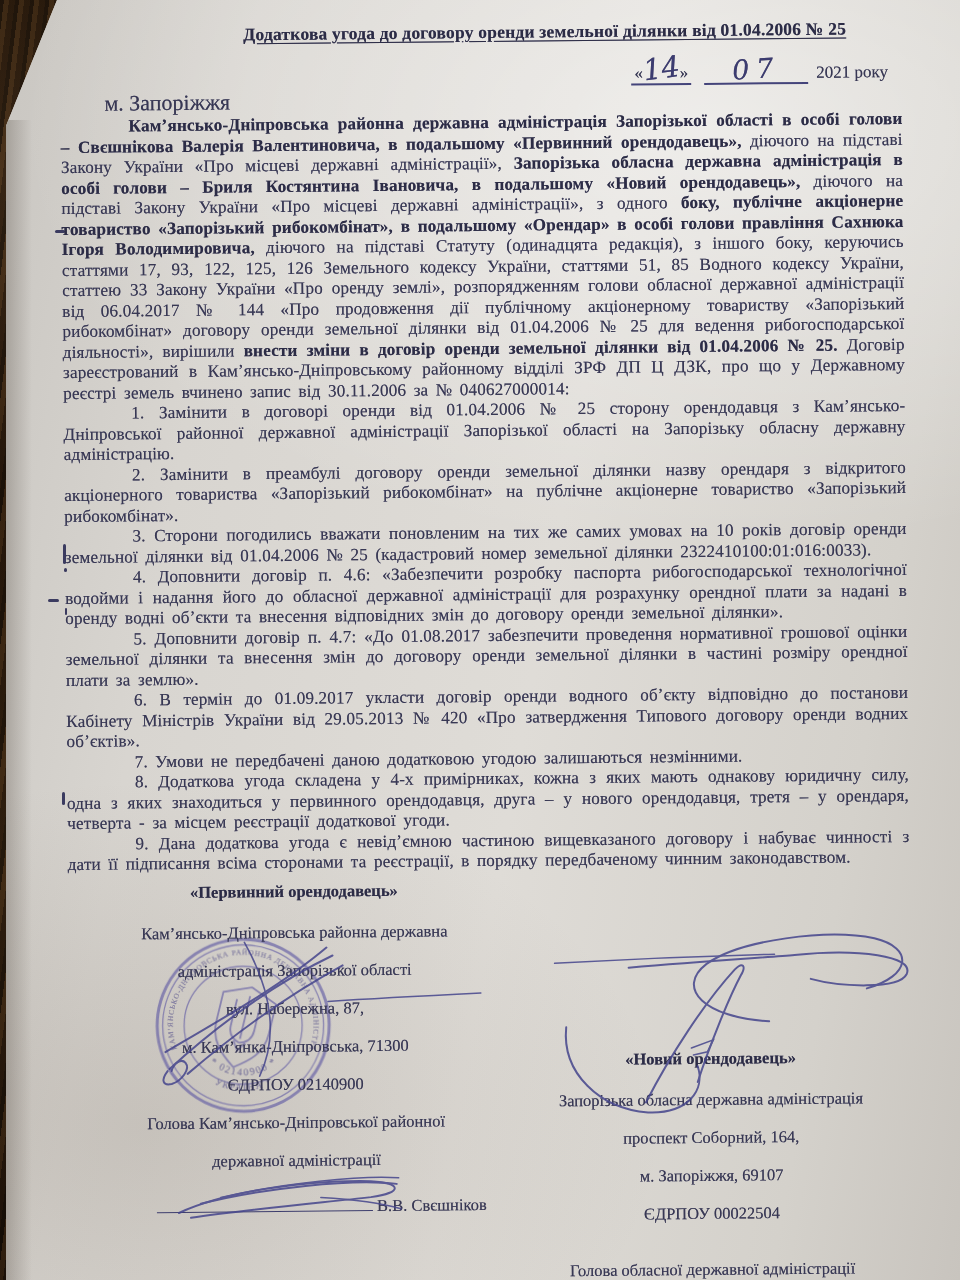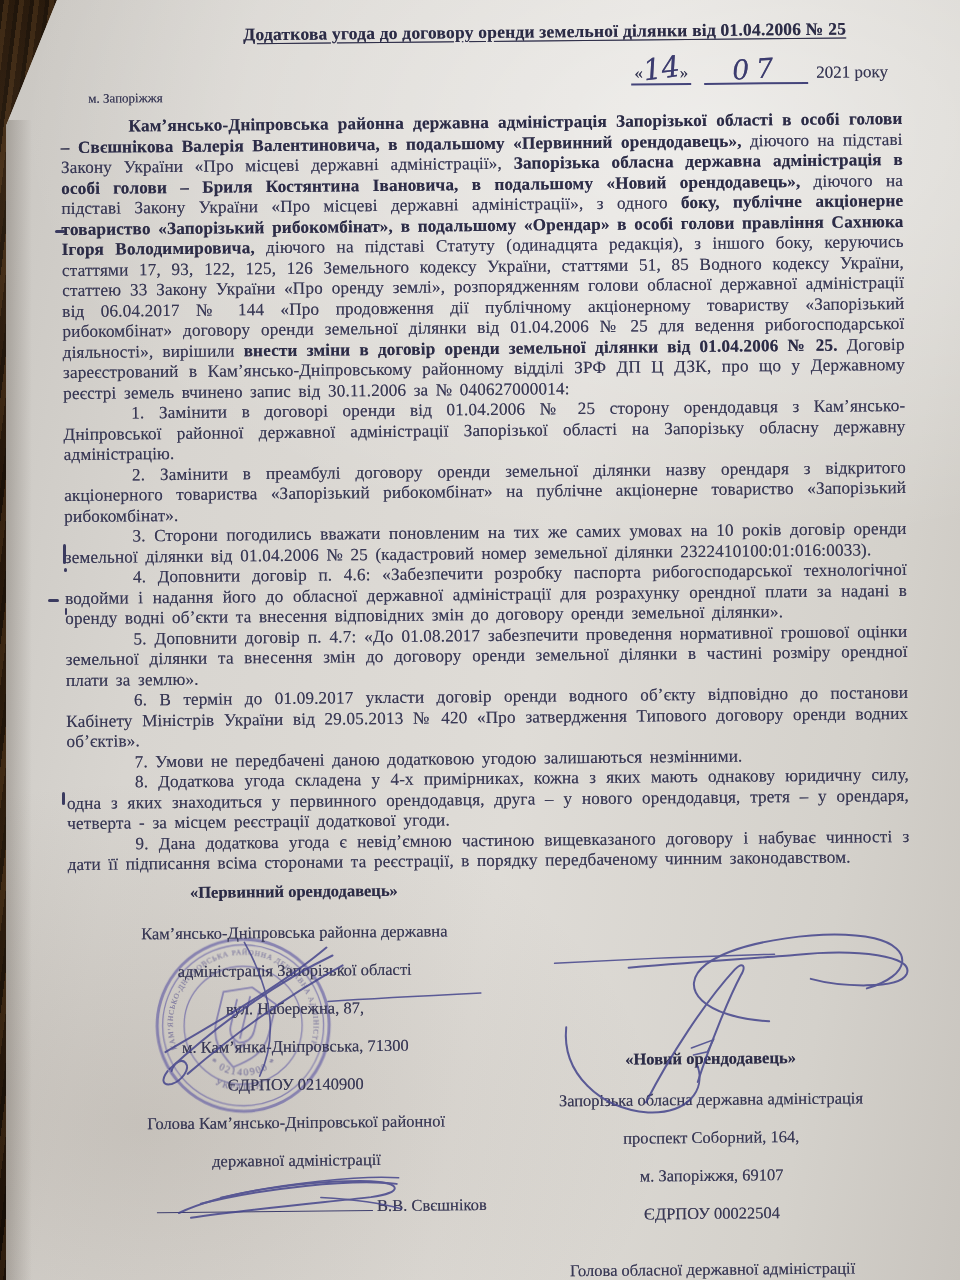--- a/index.html
+++ b/index.html
@@ -20,21 +20,21 @@
               transform:rotate(21deg);border-radius:3px;}
   .crease{position:absolute;left:6px;top:120px;bottom:0;width:26px;
           background:linear-gradient(90deg,rgba(70,60,50,.28),rgba(70,60,50,0));}
   
   .content{position:absolute;left:64px;right:54px;top:22px;color:#383854;
            transform:rotate(-0.55deg);transform-origin:50% 38%;
            text-shadow:0 0 .6px rgba(56,56,90,.65);}
   .title{font-size:17.5px;font-weight:bold;color:#2c2c46;text-align:center;padding-left:128px;
          text-decoration:underline;text-underline-offset:3px;letter-spacing:.2px;}
   .metarow{position:relative;height:58px;margin-top:12px;}
-  .city{position:absolute;left:28px;top:32px;font-size:13px;}
+  .city{position:absolute;left:44px;top:32px;font-size:22px;}
   .dategrp{position:absolute;right:14px;top:2px;display:flex;align-items:flex-end;color:#383854;}
   .dq{font-size:17px;padding-bottom:2px;}
   .hand{font-family:"DejaVu Serif",serif;font-style:italic;color:#3c3c70;}
   .daybox{display:inline-block;border-bottom:2px solid #44447a;padding:0 3px;margin:0 1px;}
   .day{font-size:29px;display:inline-block;transform:rotate(-7deg);line-height:26px;}
   .monthbox{display:inline-block;width:104px;border-bottom:2px solid #44447a;text-align:center;margin:0 8px 0 12px;}
   .month{font-size:27px;letter-spacing:7px;display:inline-block;transform:rotate(-3deg);line-height:24px;}
   .year{font-size:17px;padding-bottom:1px;white-space:nowrap;}
   p.body{margin:0;font-size:17.2px;line-height:20.5px;text-align:justify;text-indent:68px;
          word-spacing:3px;letter-spacing:.15px;}

